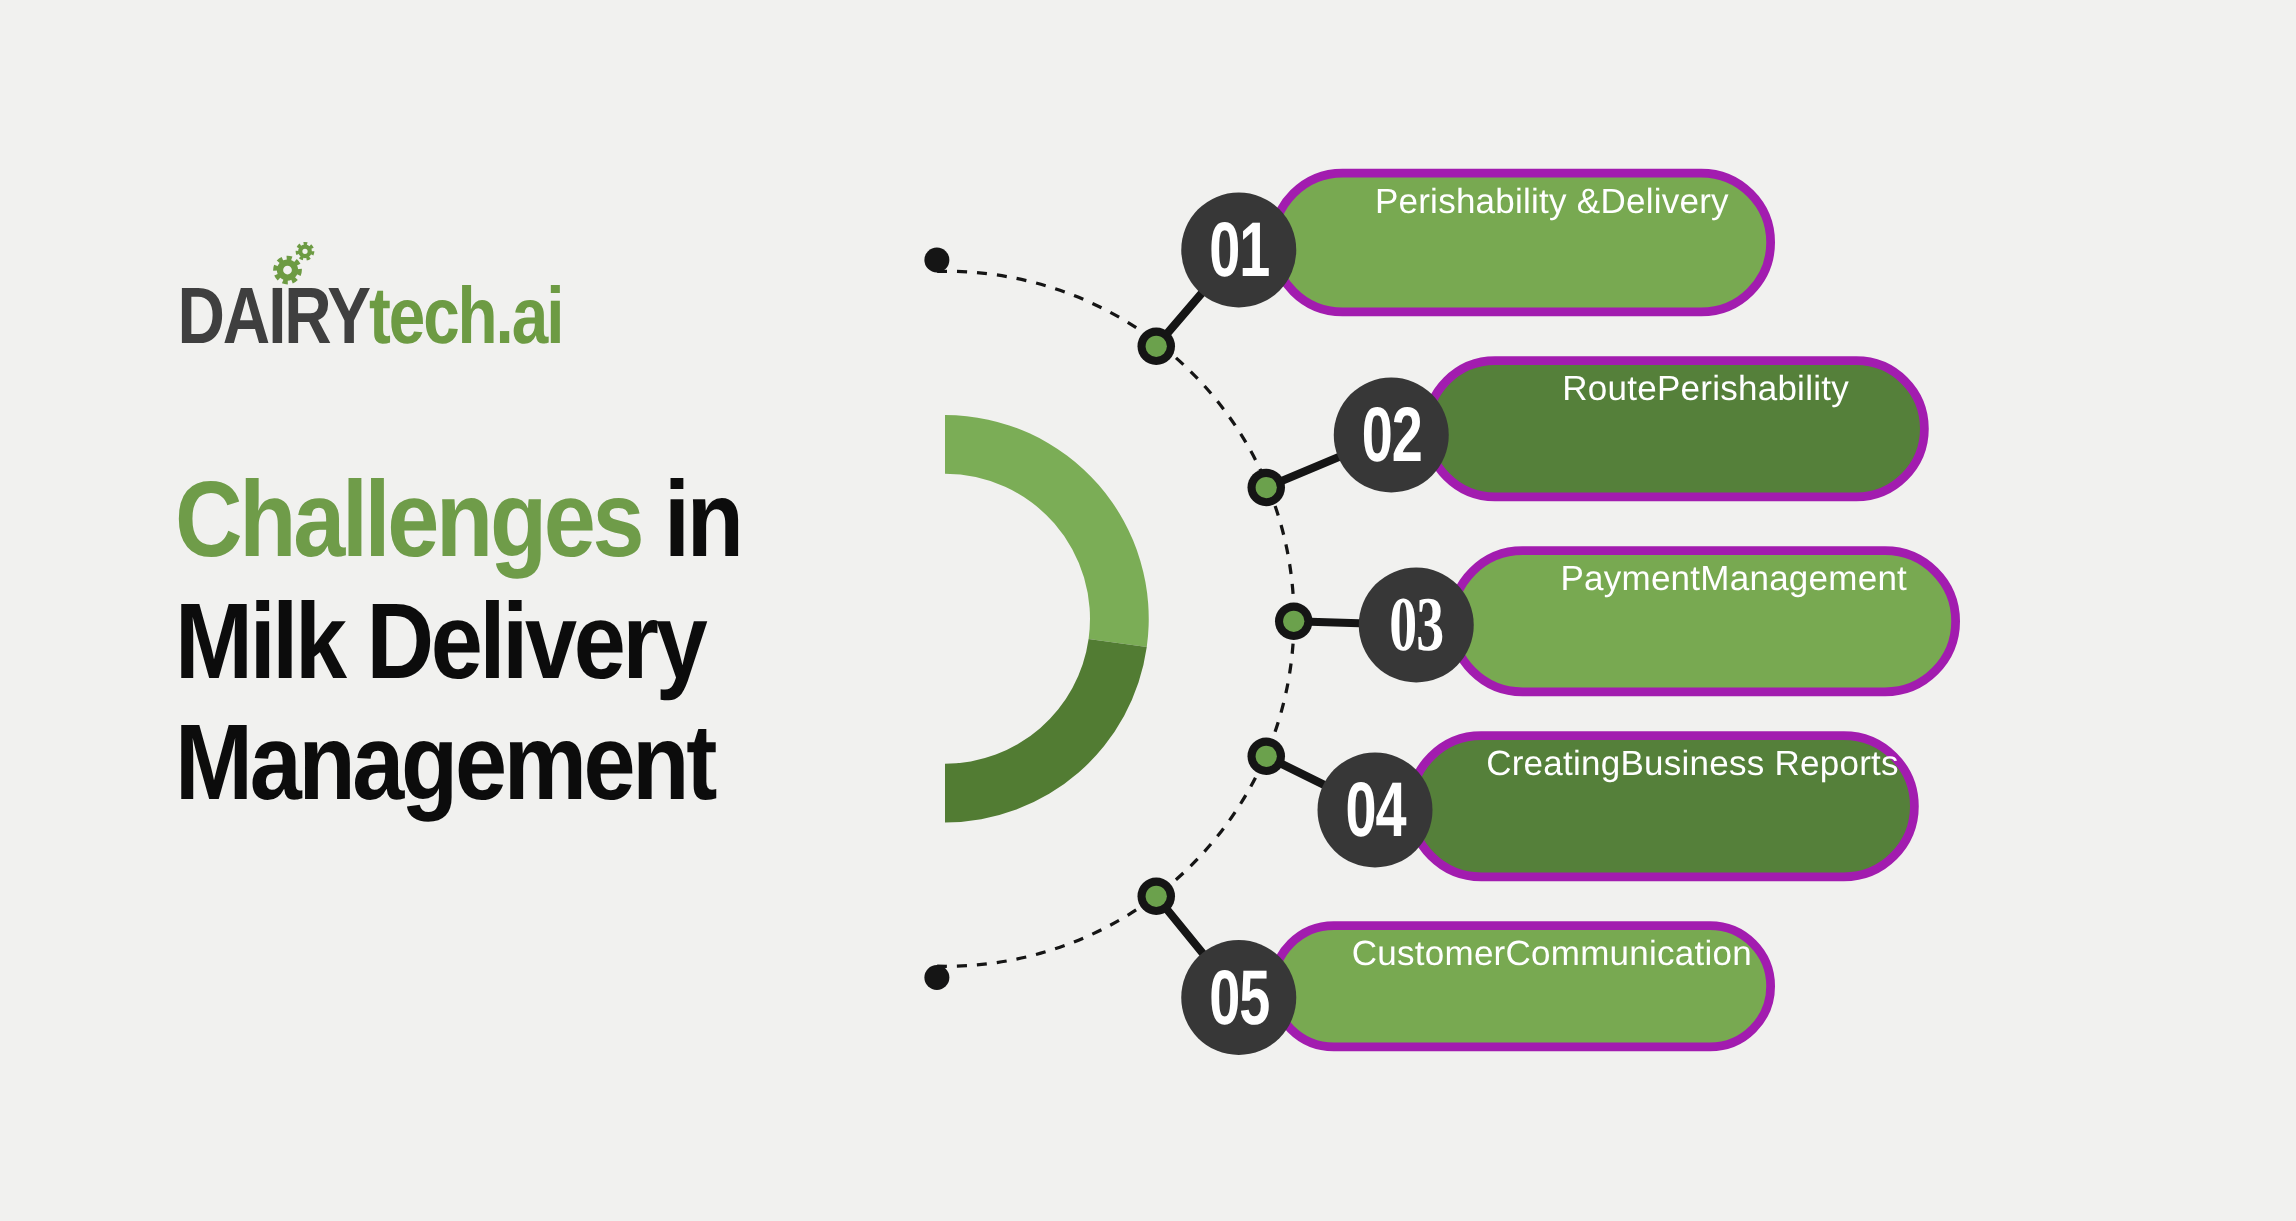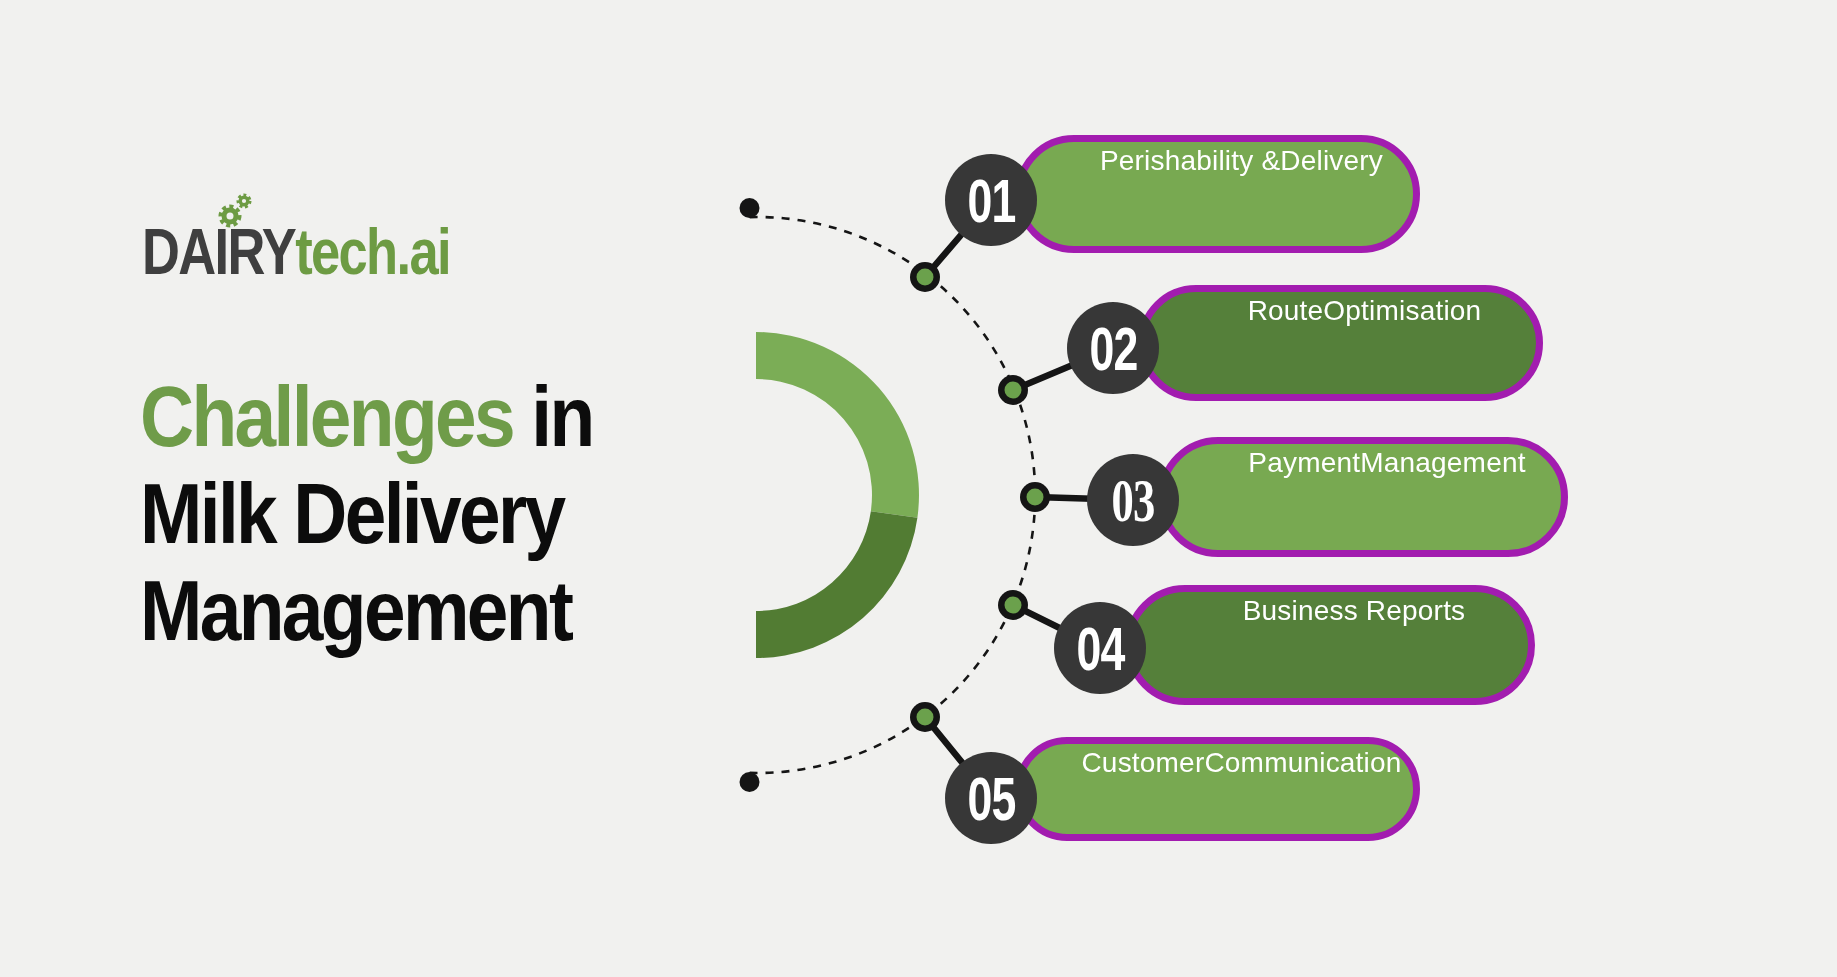--- a/index.html
+++ b/index.html
@@ -135,27 +135,28 @@
     <div class="title-line">Milk Delivery</div>
     <div class="title-line">Management</div>
   </div>
 
   <div class="pill pill-1 light">
     <span>Perishability &amp;</span>
     <span>Delivery</span>
   </div>
   <div class="pill pill-2 dark">
     <span>Route</span>
-    <span>Optimisation</span>
+    <span>Perishability</span>
   </div>
   <div class="pill pill-3 light">
     <span>Payment</span>
     <span>Management</span>
   </div>
   <div class="pill pill-4 dark">
+    <span>Creating</span>
     <span>Business Reports</span>
   </div>
   <div class="pill pill-5 light">
     <span>Customer</span>
     <span>Communication</span>
   </div>
 
   <div class="badge badge-1">
     <span class="num">01</span>
   </div>

